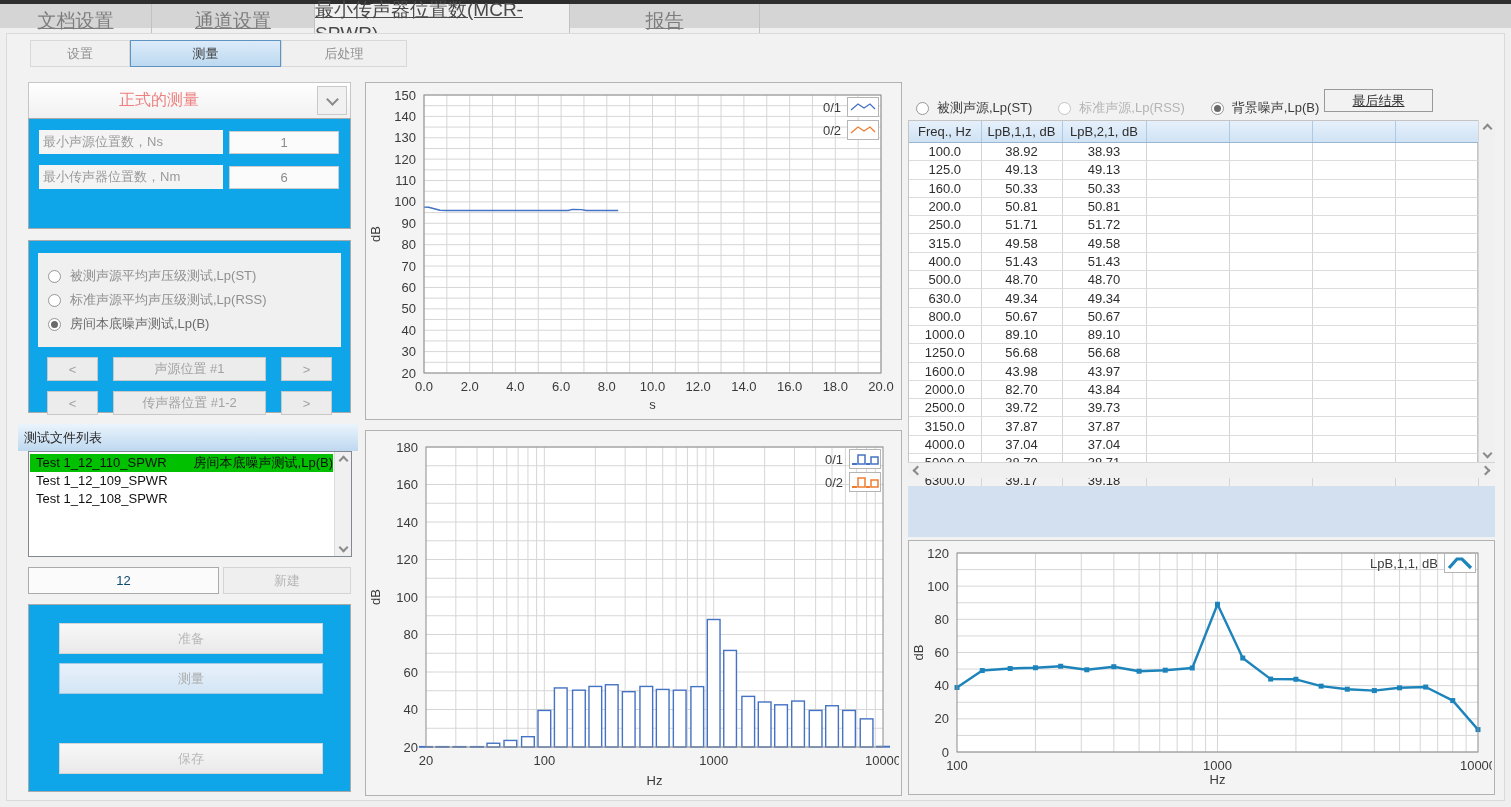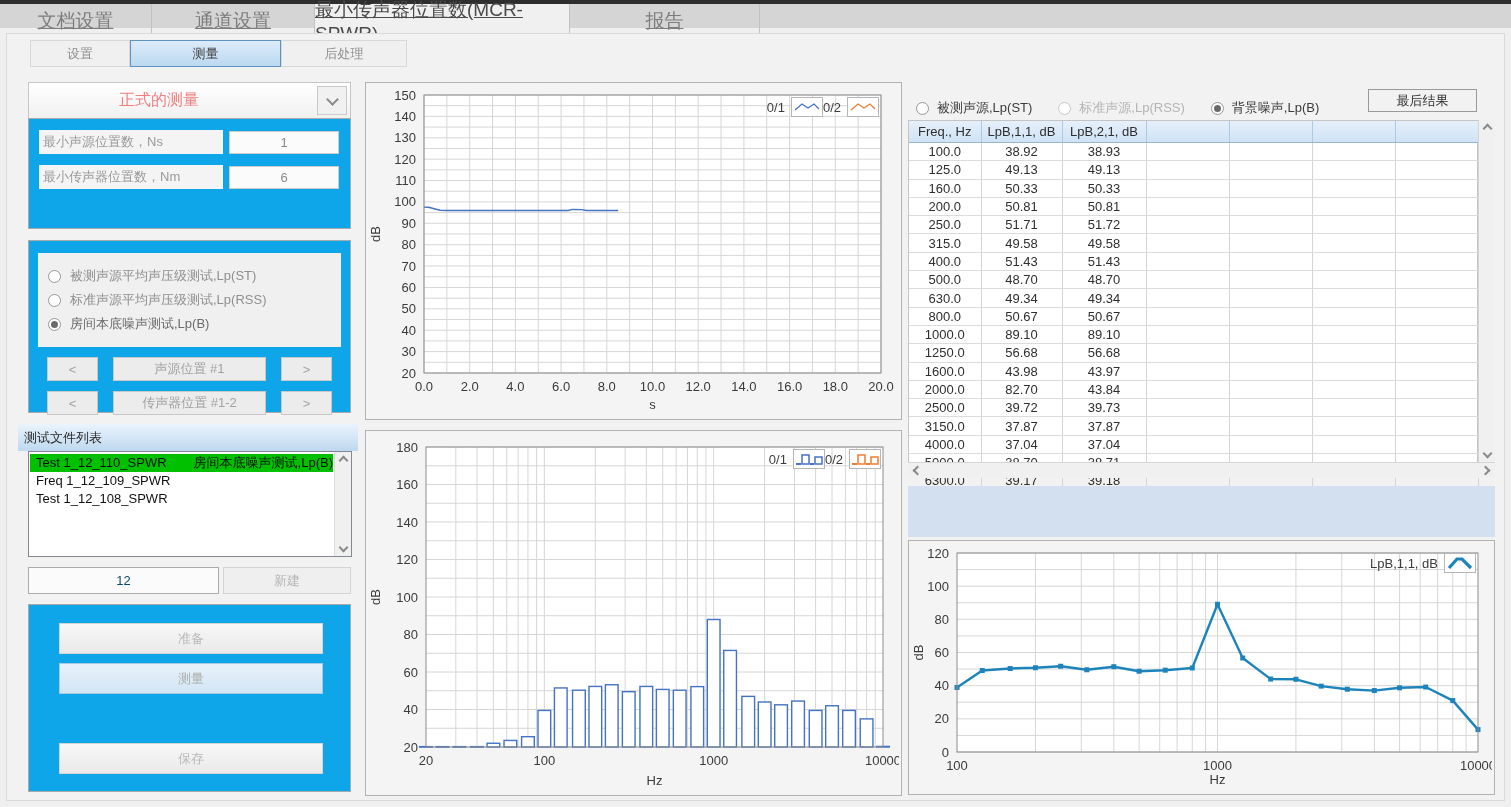--- a/index.html
+++ b/index.html
@@ -63,31 +63,31 @@
   .btnnew{left:223px;top:567px;width:128px;height:27px;background:#efefef;border:1px solid #d4d4d4;box-sizing:border-box;
           display:flex;align-items:center;justify-content:center;color:#b5b5b5;}
   .actionbox{left:28px;top:604px;width:323px;height:188px;}
   .abtn{position:absolute;left:30px;width:264px;height:31px;box-sizing:border-box;display:flex;align-items:center;
         justify-content:center;font-size:13px;}
   .abtn.dis{background:linear-gradient(#f8f8f8,#e9e9e9);border:1px solid #d4d4d4;color:#b9b9b9;}
   .abtn.blue{background:linear-gradient(#e8f1fa,#d3e5f4);border:1px solid #a9c8e2;color:#adadad;}
   .abtn.stop{background:linear-gradient(#f5f5f5,#dedede);border:1px solid #8f8f8f;color:#1f1f1f;}
   
   .chartpanel{background:#f4f4f4;border:1px solid #b2b2b2;box-sizing:border-box;}
-  .chart-legend{position:absolute;display:flex;flex-direction:row;align-items:flex-end;}
+  .chart-legend{position:absolute;display:flex;flex-direction:column;align-items:flex-end;}
   .legrow{display:flex;align-items:center;margin-bottom:3px;}
   .legrow .lglbl{margin-right:6px;color:#3c3c3c;font-size:13px;}
   .legrow .lgbox{width:30px;height:18px;background:#fff;border:1px solid #b5b5b5;display:flex;align-items:center;justify-content:center;}
   
   .rradios{left:908px;top:88px;width:587px;height:24px;display:flex;align-items:center;margin-top:8px;}
   .rrad{display:flex;align-items:center;margin-right:26px;}
   .rrad span.lbl{margin-left:8px;font-size:13px;color:#3c3c3c;}
   .rrad span.lbl.dis{color:#b4b4b4;}
-  .finalbtn{position:absolute;left:1368px;top:89px;width:109px;height:23px;background:#f2f2f2;border:1px solid #999999;
-            box-sizing:border-box;display:flex;align-items:center;justify-content:center;color:#2e2e2e;}
+  .finalbtn{position:absolute;left:1324px;top:89px;width:109px;height:23px;background:#f2f2f2;border:1px solid #999999;
+            box-sizing:border-box;display:flex;align-items:center;justify-content:center;color:#2e2e2e;text-decoration:underline;}
   .rtable{left:908px;top:120px;width:570px;height:358px;background:#ffffff;border:1px solid #c4c4c4;box-sizing:border-box;}
   table.res{border-collapse:collapse;width:569px;table-layout:fixed;}
   table.res th{height:19px;background:linear-gradient(#e6f0fb,#cfe2f4);border-right:1px solid #aec9e2;
                border-bottom:1px solid #9ab6d1;font-weight:normal;font-size:13px;color:#2e2e2e;}
   table.res td{height:17.3px;text-align:center;border-right:1px solid #d4d4d4;border-bottom:1px solid #dcdcdc;
                font-size:13px;color:#2e2e2e;padding:0;}
   .vscroll{position:absolute;left:1478px;top:120px;width:17px;height:342px;background:#f0f0f0;border-left:1px solid #d5d5d5;
            display:flex;flex-direction:column;justify-content:space-between;align-items:center;padding:5px 0;box-sizing:border-box;}
   .hscroll{position:absolute;left:908px;top:462px;width:587px;height:16px;background:#f0f0f0;border-top:1px solid #d5d5d5;
            display:flex;justify-content:space-between;align-items:center;padding:0 6px;box-sizing:border-box;}
@@ -158,21 +158,21 @@
 </div>
 
 <div class="abs filehdr">测试文件列表</div>
 <div class="abs listbox">
   <div class="listitems">
       <div class="listitem sel">
         <span class="fname">Test 1_12_110_SPWR</span>
         <span>房间本底噪声测试,Lp(B)</span>
       </div>
       <div class="listitem">
-        <span class="fname">Freq 1_12_109_SPWR</span>
+        <span class="fname">Test 1_12_109_SPWR</span>
         <span></span>
       </div>
       <div class="listitem">
         <span class="fname">Test 1_12_108_SPWR</span>
         <span></span>
       </div>
     </div>
   <div class="lscroll">
     <span class="chev up sm"></span>
     <span class="chev down sm"></span>

